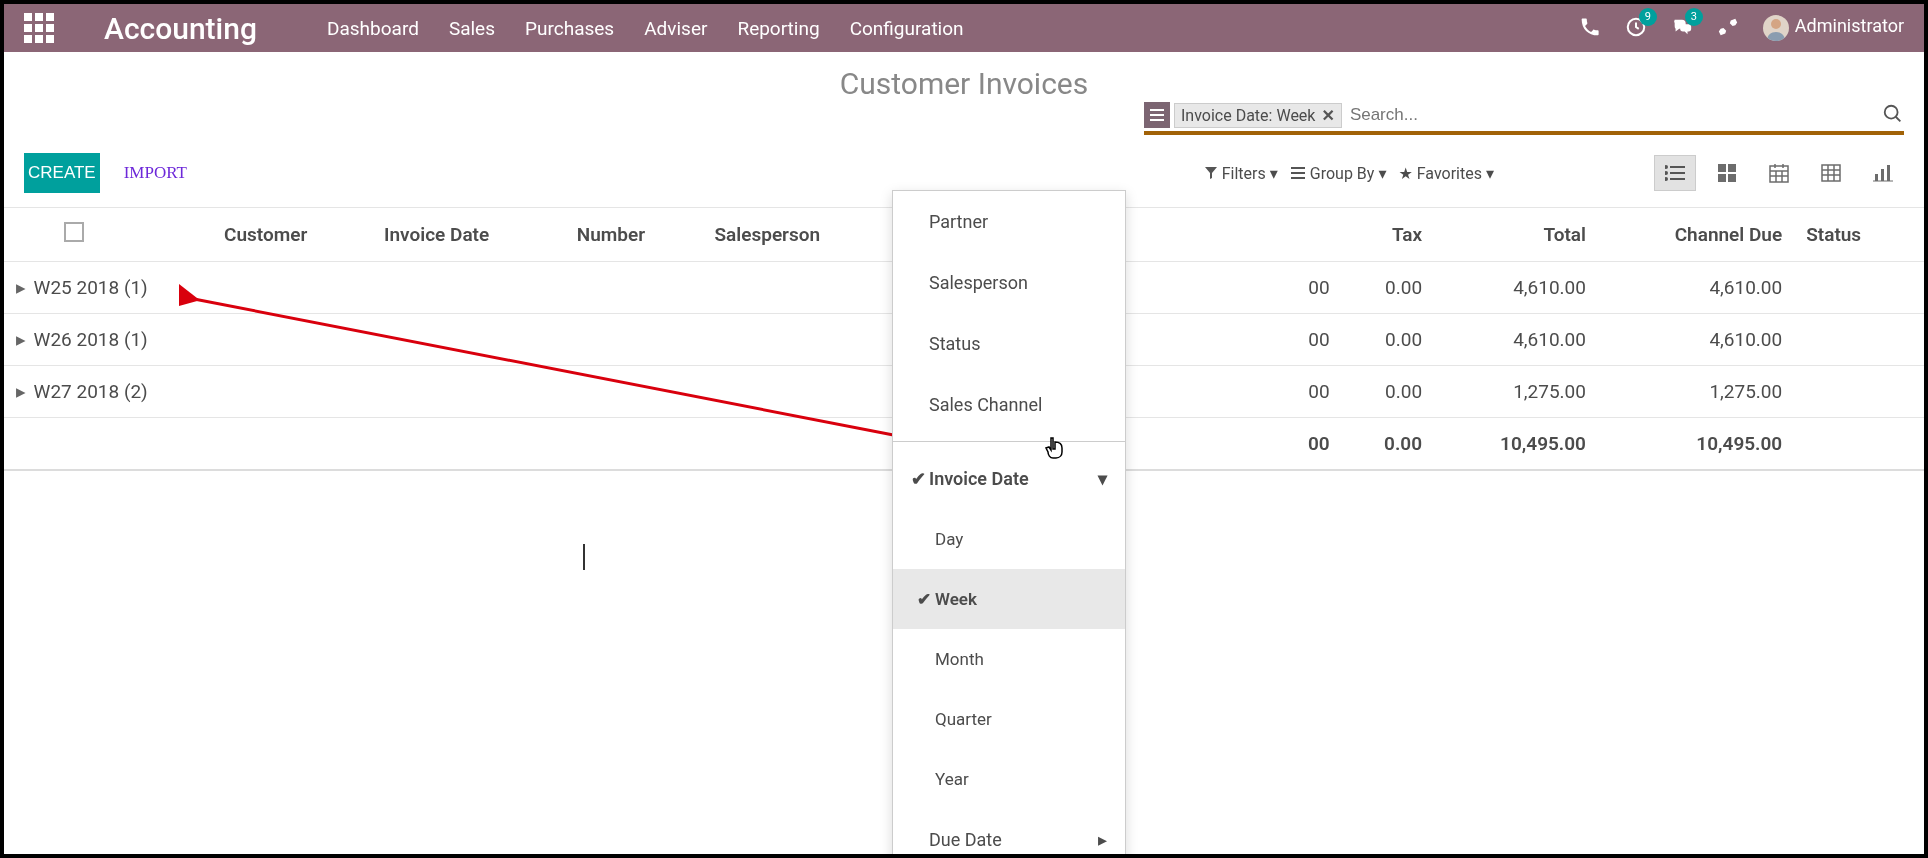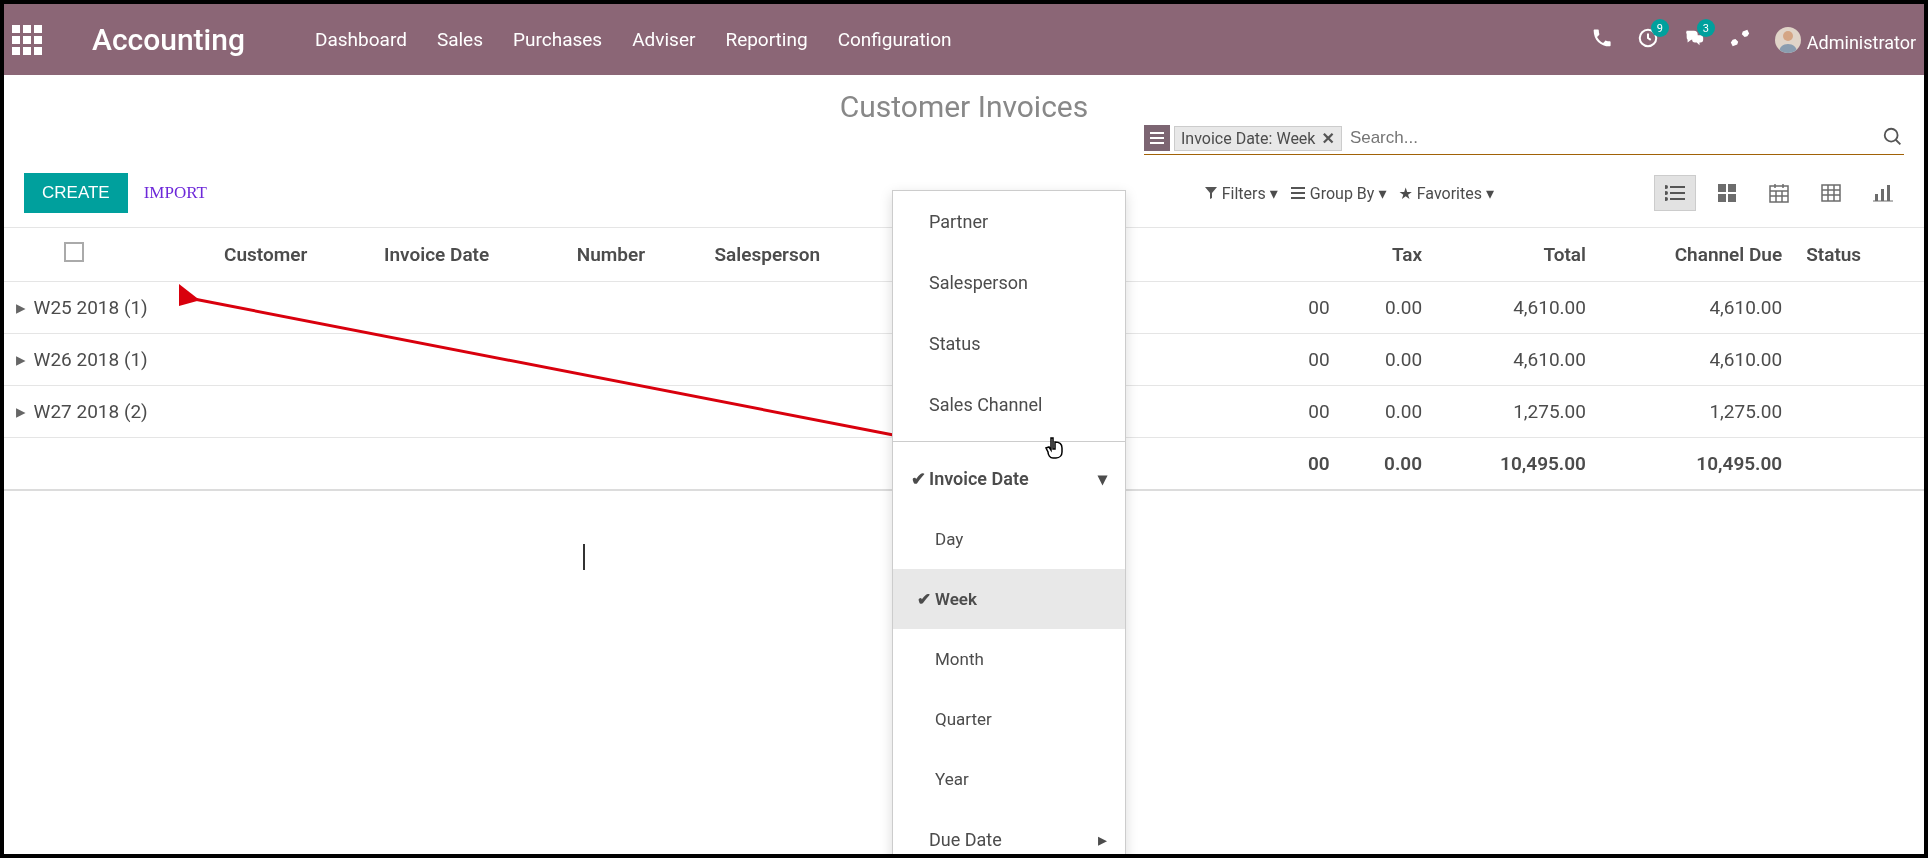--- a/index.html
+++ b/index.html
@@ -1,37 +1,37 @@
 <!DOCTYPE html>
 <html><head>
 <meta charset="utf-8">
 <style>
 * { box-sizing: border-box; margin: 0; padding: 0; }
 body { font-family: -apple-system, BlinkMacSystemFont, "Segoe UI", Roboto, sans-serif; font-size: 14px; color: #4c4c4c; background: #fff; border: 4px solid #000; width: 1928px; height: 858px; overflow: hidden; position: relative; }
-.navbar { background: #8b6676; color: #fff; height: 71px; display: flex; align-items: center; padding: 0 8px; }
+.navbar { background: #8b6676; color: #fff; height: 48px; display: flex; align-items: center; padding: 0 20px; }
 .apps-icon { width: 40px; display: flex; flex-wrap: wrap; gap: 3px; cursor: pointer; }
 .apps-icon span { width: 8px; height: 8px; background: #fff; }
 .brand { font-size: 30px; font-weight: 500; margin-left: 40px; margin-right: 70px; }
 .nav-menu { display: flex; gap: 30px; flex: 1; }
 .nav-item { color: #fff; text-decoration: none; font-size: 19px; cursor: pointer; }
 .nav-right { display: flex; align-items: center; gap: 24px; margin-left: auto; }
 .nav-icon { position: relative; cursor: pointer; color: #fff; }
 .badge { position: absolute; top: -8px; right: -10px; background: #00a09d; color: #fff; border-radius: 10px; min-width: 18px; height: 18px; font-size: 11px; display: flex; align-items: center; justify-content: center; padding: 0 4px; }
 .avatar { width: 26px; height: 26px; border-radius: 50%; background: #e0d4c8; display: inline-flex; align-items: center; justify-content: center; overflow: hidden; }
 .admin-label { font-size: 18px; margin-left: 6px; }
 .content-header { display: flex; align-items: center; padding: 14px 20px 8px 20px; flex-direction: column; }
 .page-title { font-size: 30px; color: #888; font-weight: 400; }
-.search-area { margin-left: auto; display: flex; align-items: center; width: 760px; border-bottom: 1px solid #a16207; padding-bottom: 2px; }
+.search-area { margin-left: auto; display: flex; align-items: center; width: 760px; border-bottom: 4px solid #a16207; padding-bottom: 2px; }
 .search-pre-icon { background: #7c6572; color: #fff; width: 26px; height: 26px; display: flex; align-items: center; justify-content: center; margin-right: 4px; }
 .search-facet { background: #e8e8e8; border: 1px solid #ccc; display: flex; align-items: center; padding: 2px 6px; font-size: 16px; color: #4c4c4c; }
 .facet-close { margin-left: 6px; cursor: pointer; font-weight: bold; color: #555; }
 .search-input { border: none; outline: none; flex: 1; padding: 4px 8px; font-size: 17px; color: #888; }
 .search-glass { cursor: pointer; color: #666; }
 .control-bar { display: flex; align-items: center; padding: 10px 20px 14px 20px; border-bottom: 1px solid #e5e5e5; }
-.btn-create { background: #00a09d; color: #fff; border: none; padding: 10px 18px; font-size: 17px; font-weight: 500; cursor: pointer; margin-right: 16px; }
+.btn-create { background: #00a09d; color: #fff; border: none; padding: 10px 4px; font-size: 17px; font-weight: 500; cursor: pointer; margin-right: 24px; }
 .btn-import { color: #6d28d9; background: none; border: none; font-size: 17px; font-weight: 500; cursor: pointer; font-family: Liberation Serif, serif; }
 .search-options { margin-left: auto; display: flex; gap: 12px; margin-right: 160px; }
 .search-opt { display: flex; align-items: center; color: #4c4c4c; font-size: 16px; cursor: pointer; }
 .view-switcher { display: flex; gap: 10px; align-items: center; }
 .view-btn { width: 42px; height: 36px; display: flex; align-items: center; justify-content: center; cursor: pointer; color: #6c6c6c; }
 .view-btn.active { background: #e2e2e2; border: 1px solid #ccc; }
 .table-wrap { width: 100%; }
 table { width: 100%; border-collapse: collapse; }
 thead th { text-align: left; padding: 14px 12px; font-size: 19px; font-weight: 600; border-bottom: 1px solid #e5e5e5; }
 th.num, td.num { text-align: right; }
@@ -93,21 +93,21 @@
           <path d="M4 4h8a4 4 0 0 1 4 4v2a4 4 0 0 1-4 4H9l-4 3v-3a4 4 0 0 1-1-3V8a4 4 0 0 1 0-4z"></path>
           <path d="M13 9h6a3 3 0 0 1 3 3v2a3 3 0 0 1-3 3h-1v3l-3-3h-2a3 3 0 0 1-3-3" fill="#fff"></path>
         </svg>
       <span class="badge">3</span>
     </span>
     <span class="nav-icon">
       <svg class="icon-svg" viewBox="0 0 24 24" fill="#fff">
           <path d="M22 7l-2-4-5 2-1 3 3 3 3-1zM2 17l2 4 5-2 1-3-3-3-3 1z"></path>
         </svg>
     </span>
-    <span style="display:flex;align-items:flex-end;cursor:pointer">
+    <span style="display:flex;align-items:flex-start;cursor:pointer">
       <span class="avatar">
         <svg width="26" height="26" viewBox="0 0 26 26">
             <circle cx="13" cy="9" r="5" fill="#d4a584"></circle>
             <path d="M4 26c0-6 4-9 9-9s9 3 9 9" fill="#8a9db0"></path>
           </svg>
       </span>
       <span class="admin-label">Administrator</span>
     </span>
   </div>
 </div>

